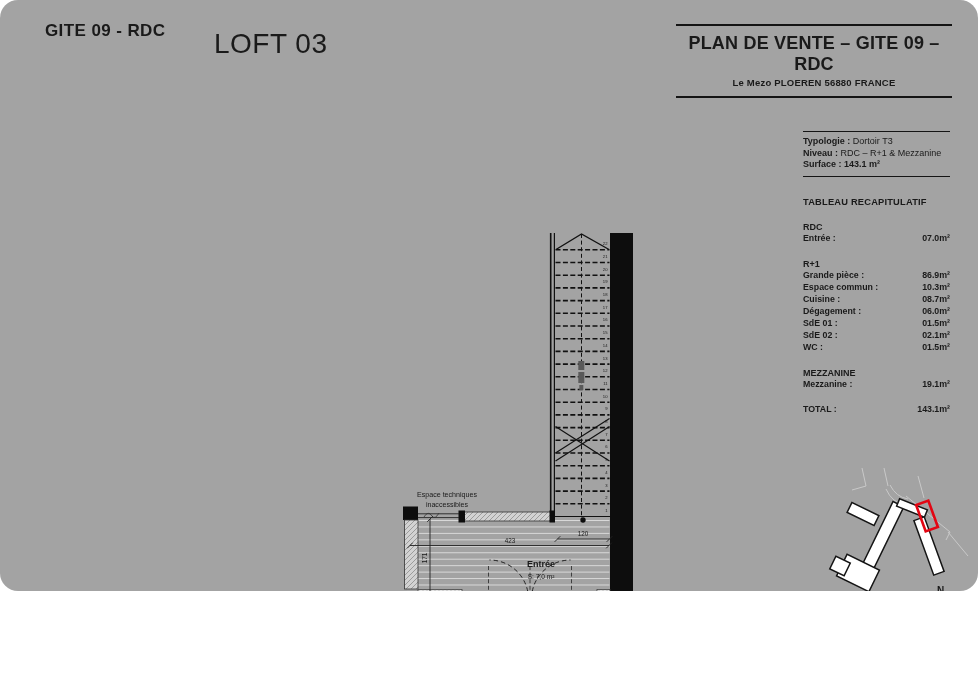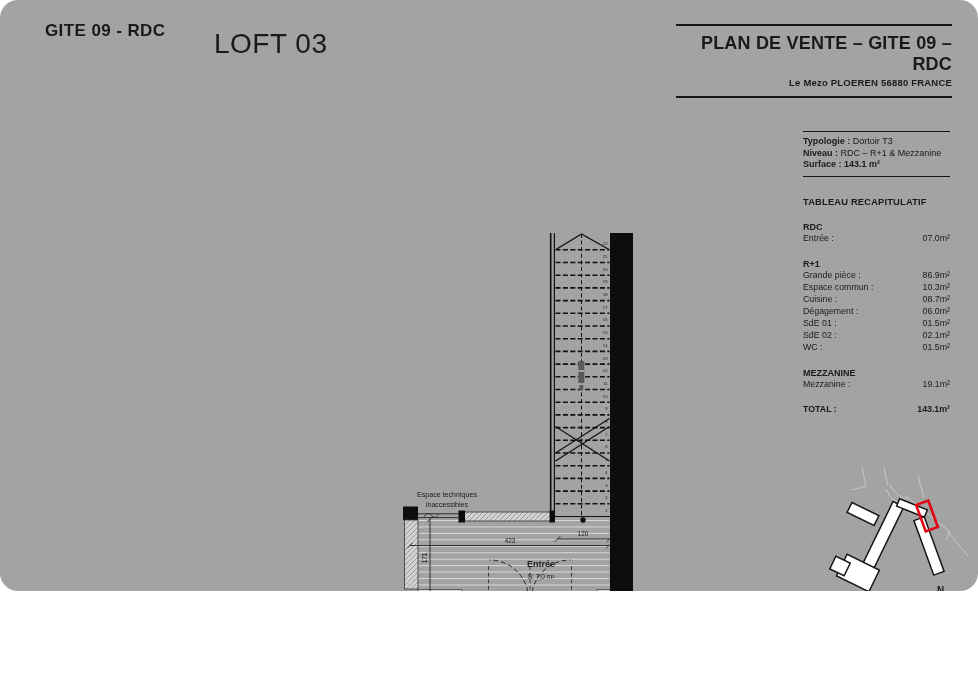--- a/index.html
+++ b/index.html
@@ -5,32 +5,32 @@
   html,body { margin:0; padding:0; background:#fff; }
   .page {
     position:relative; width:978px; height:591px; background:#a3a3a3;
     font-family:"Liberation Sans", sans-serif; color:#1a1a1a; overflow:hidden;border-radius:18px;
   }
   
   .gite-title { position:absolute; left:45px; top:21px; font-size:17px; font-weight:600; letter-spacing:.4px; }
   .loft-title { position:absolute; left:214px; top:28px; font-size:28px; font-weight:500; letter-spacing:.5px; }
   
   .title-box {
-    position:absolute; left:676px; top:24px; width:276px; text-align:right;
+    position:absolute; left:676px; top:24px; width:276px; text-align:center;
     border-top:2.5px solid #141414; border-bottom:2.5px solid #141414; padding:7px 0 8px;
   }
   .title-box .t { font-size:18px; font-weight:700; letter-spacing:.2px; }
   .title-box .s { font-size:9.5px; font-weight:600; margin-top:2px; letter-spacing:.2px; }
   
   .info-panel { position:absolute; left:803px; top:131px; width:147px; font-size:8.8px; }
   .ip-line { border-top:1.5px solid #141414; }
   .meta { padding:4px 0 5px; line-height:11.6px; font-size:9px; }
   .table-heading { font-weight:700; font-size:9.3px; margin-top:20px; letter-spacing:.2px; }
   .sec-head { font-weight:700; font-size:9px; margin-top:15px; }
-  .irow { display:flex; justify-content:space-between; line-height:12px; }
+  .irow { display:flex; justify-content:space-between; line-height:12px;font-weight:bold; }
   .irow.total { font-weight:700; margin-top:13px;justify-content:space-between; }
   
   .plan-svg { position:absolute; left:368px; top:222px; }
   .map-svg  { position:absolute; left:813px; top:466px; }
   
   .footer-box {
     position:absolute; left:675px; top:646px; width:263px;
     border-top:2px solid #3a3a3a; border-bottom:1.5px solid #3a3a3a;
     padding:3px 1px 4px; display:flex; justify-content:space-between;
     font-size:10.5px; font-weight:500;

